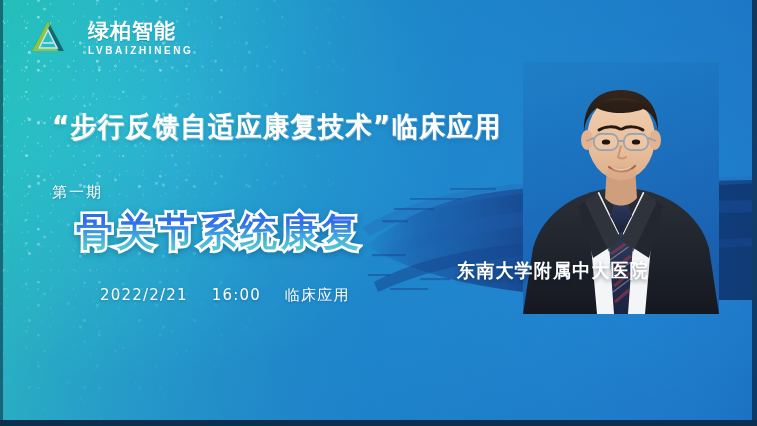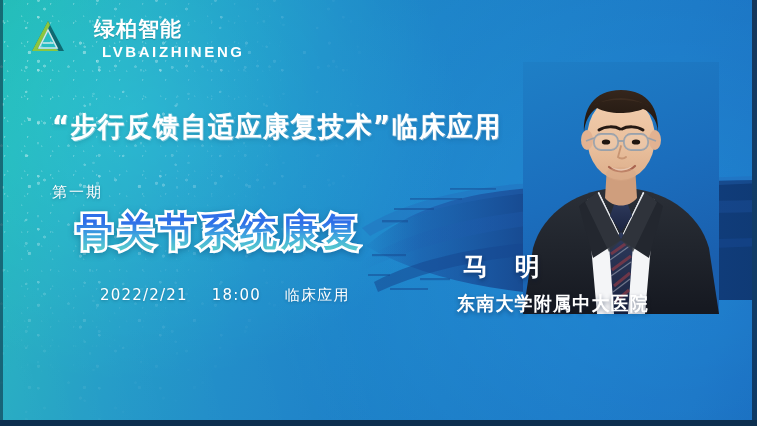--- a/index.html
+++ b/index.html
@@ -122,42 +122,41 @@
     width: 3px;
     background: rgba(10,40,60,0.55);
   }
 
   
   .logo {
     position: absolute;
     left: 28px;
     top: 17px;
     display: flex;
-    align-items: flex-start;
-    gap: 26px;
+    align-items: center;
+    gap: 20px;
   }
   .logo-mark { width: 40px; height: 40px; flex: none; }
   .logo-mark svg { display: block; width: 100%; height: 100%; }
   .logo-text { line-height: 1; padding-top: 2px; }
   .logo-cn {
     font-size: 21px;
     font-weight: 700;
     color: #ffffff;
     letter-spacing: 1px;
     font-family: "DejaVu Sans", "Liberation Sans", sans-serif;
     text-shadow: 0 1px 1px rgba(0,0,0,0.18);
   }
   .logo-en {
     margin-top: 4px;
-    font-size: 15px;
+    font-size: 10px;
     font-weight: 700;
     color: #ffffff;
     letter-spacing: 2.6px;
     font-family: "Liberation Sans", sans-serif;
-    margin-left: 8px;
   }
 
   
   .headline {
     position: absolute;
     left: 52px;
     top: 108px;
     font-size: 26px;
     font-weight: 700;
     color: #ffffff;
@@ -338,21 +337,21 @@
   <div class="subtitle">
     <span class="subtitle-stack">
       <span class="outline">骨关节系统康复</span>
       <span class="fill">骨关节系统康复</span>
     </span>
   </div>
 
   <div class="dateline">
     <span>2022/2/21</span>
     <span class="gap"></span>
-    <span>18:00</span>
+    <span>16:00</span>
     <span class="gap"></span>
     <span>临床应用</span>
   </div>
 
   <div class="portrait">
     <svg viewBox="0 0 196 252" aria-hidden="true">
       <defs>
         <linearGradient id="pbg" x1="0" y1="0" x2="0.3" y2="1">
           <stop offset="0%" stop-color="#1e7fc6"></stop>
           <stop offset="55%" stop-color="#1b6ebd"></stop>
@@ -437,21 +436,20 @@
 
         <path d="M86 105 C93 111 105 111 112 104" stroke="#a9644f" stroke-width="2.2" fill="none" stroke-linecap="round"></path>
         <path d="M88 105 C94 108 103 108 110 104 C103 110 94 110 88 105 Z" fill="#fdf3ef" opacity="0.75"></path>
 
         <ellipse cx="98" cy="112" rx="15" ry="7" fill="#d8a784" opacity="0.45"></ellipse>
       </g>
     </svg>
   </div>
 
   <div class="speaker">
-    <div class="speaker-name">马 明</div>
     <div class="speaker-org">东南大学附属中大医院</div>
   </div>
 
   <div class="edge-left"></div>
   <div class="edge-right"></div>
   <div class="edge-bottom"></div>
 
 </div>
 
 </body></html>

